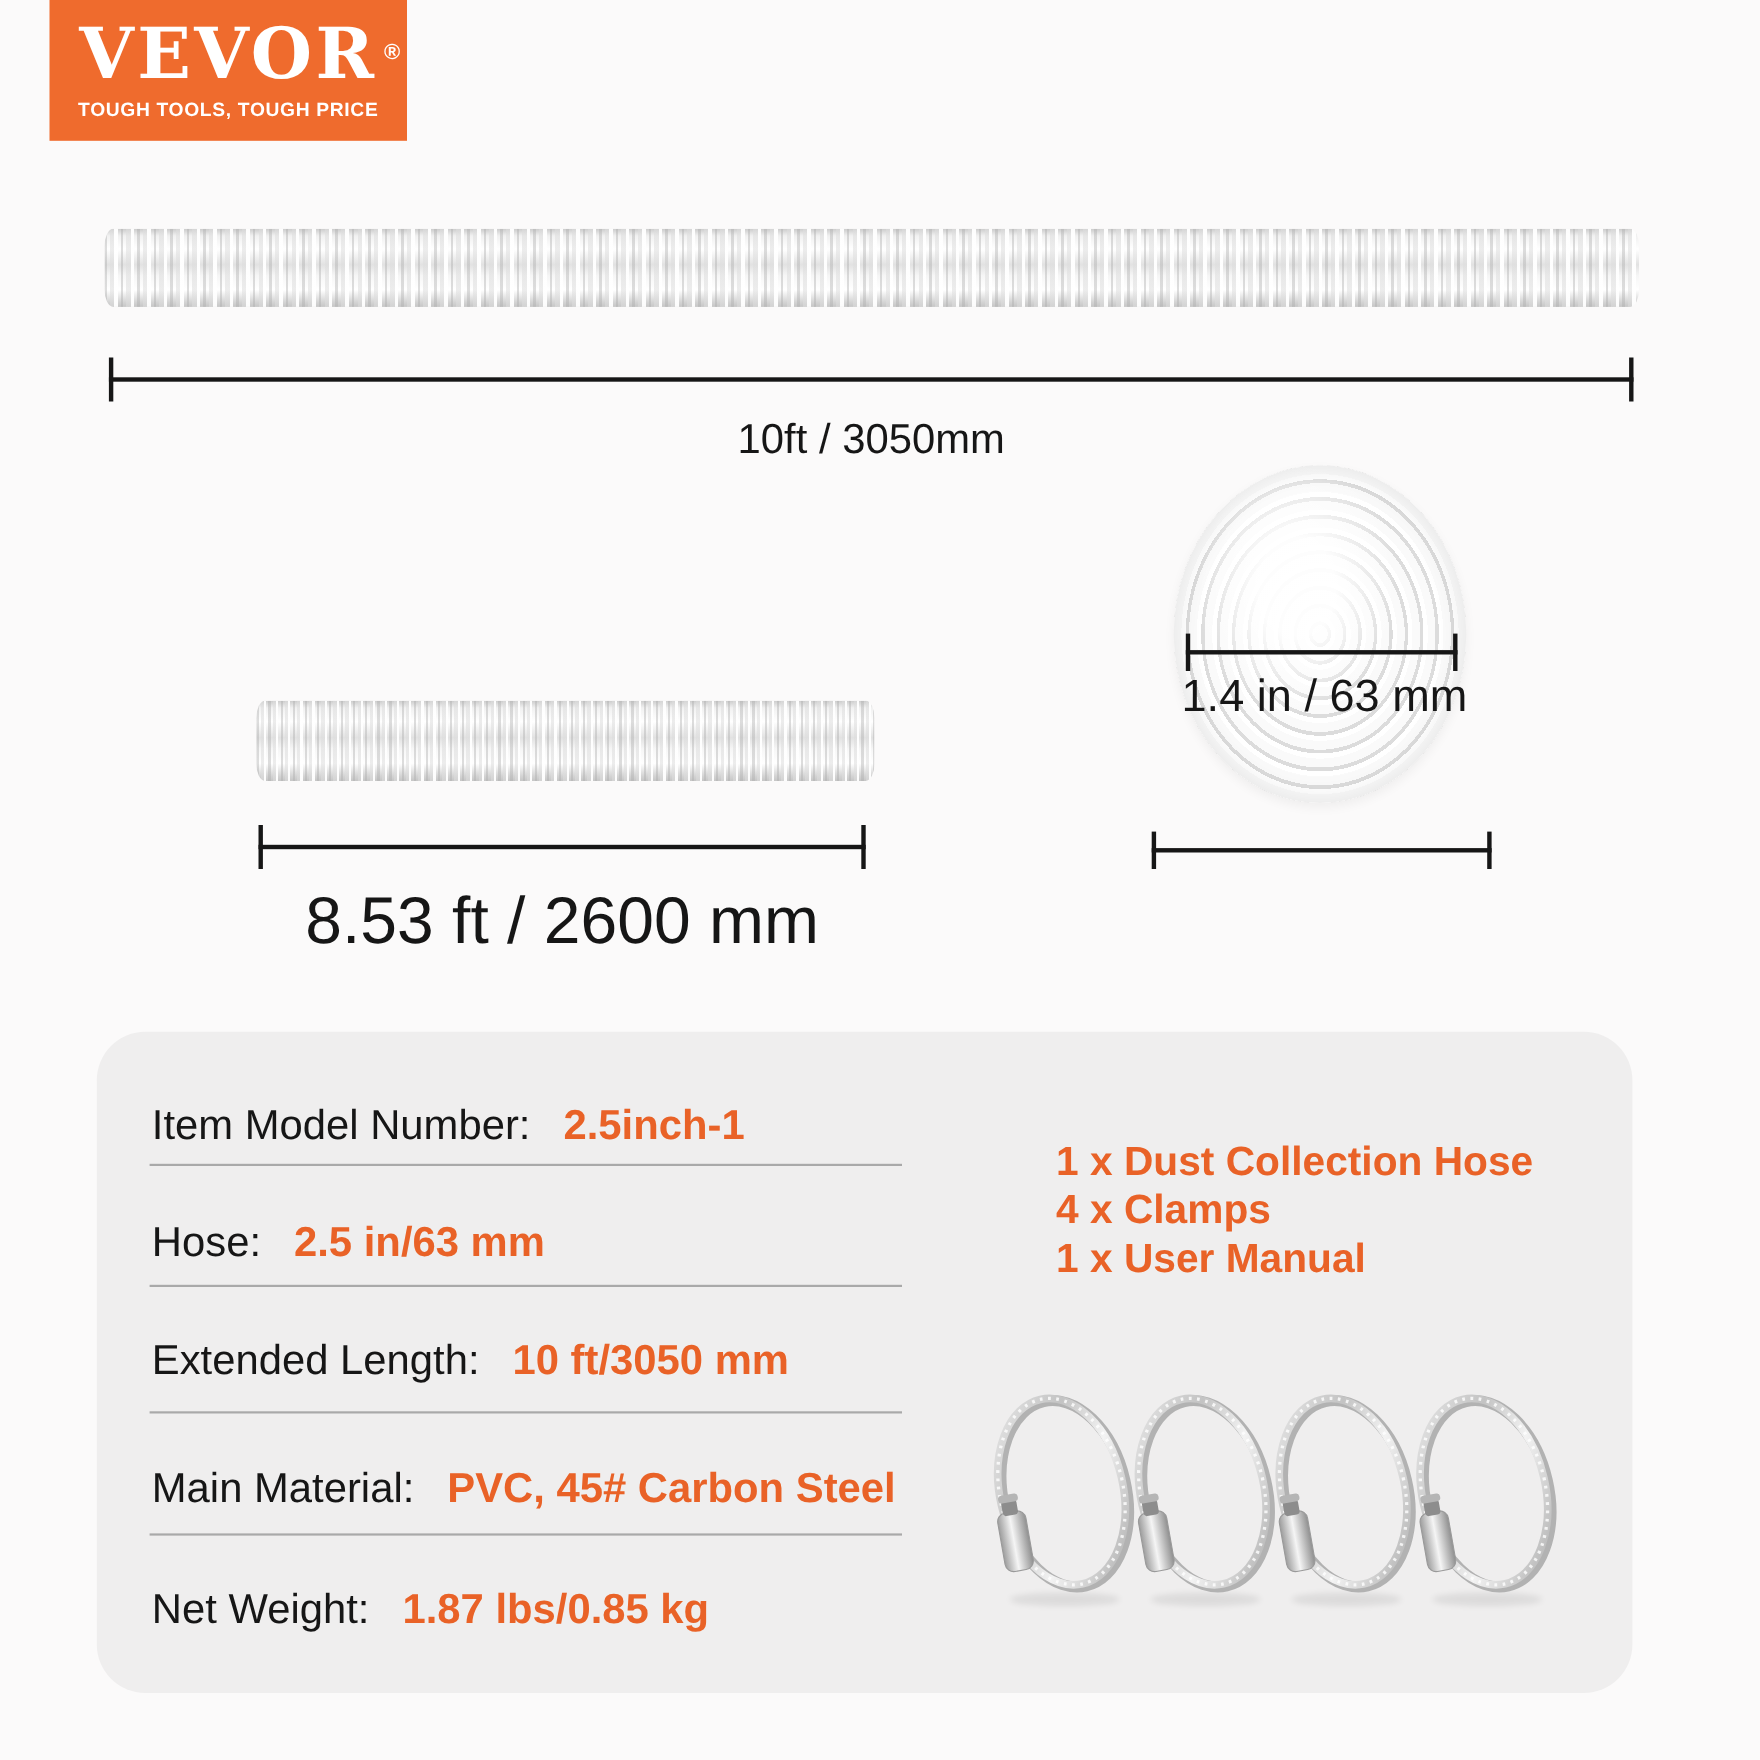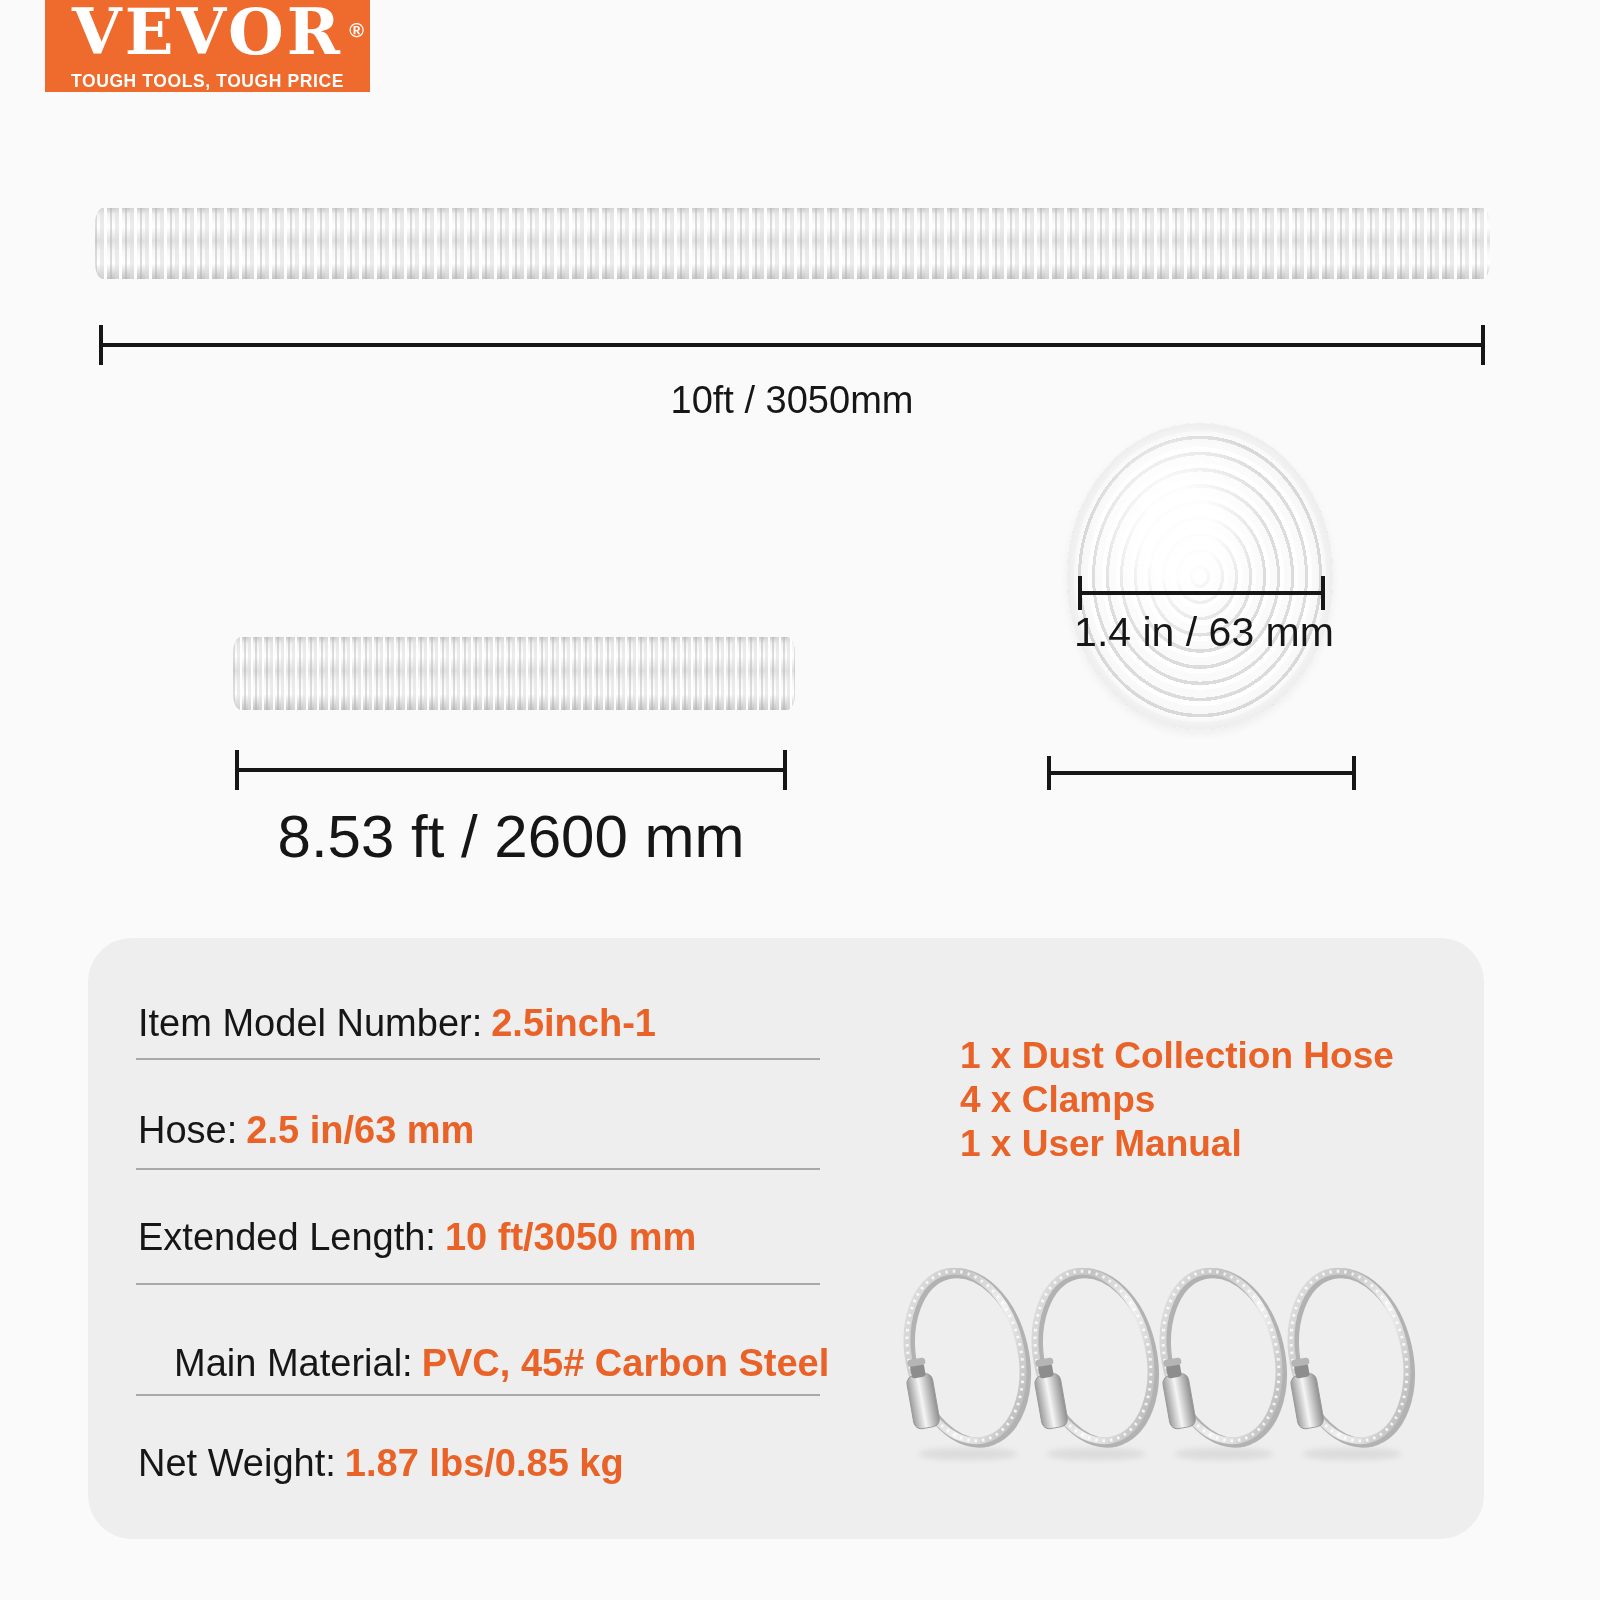--- a/index.html
+++ b/index.html
@@ -16,21 +16,21 @@
     position:relative;
     width:1600px;height:1600px;
     background:var(--page-bg);
     overflow:hidden;
     font-family:"Liberation Sans", sans-serif;
     color:var(--ink);
   }
 
   
   .logo{
-    position:absolute;left:45px;top:0;width:325px;height:92px;
+    position:absolute;left:45px;top:0;width:325px;height:128px;
     background:var(--brand-orange);
     display:flex;flex-direction:column;align-items:center;justify-content:center;
     color:#fff;
   }
   .logo-word{
     font-family:"DejaVu Serif", serif;
     font-weight:bold;font-size:64px;line-height:64px;letter-spacing:3px;
     position:relative;
   }
   .logo-reg{
@@ -96,21 +96,21 @@
     transform:translateX(-50%);
     font-size:47px;line-height:1.05;
   }
 
   
   .panel{
     position:absolute;left:88px;top:938px;width:1396px;height:601px;
     background:var(--panel-bg);border-radius:44px;
   }
   .spec-row{
-    position:absolute;left:50px;display:flex;align-items:baseline;gap:9px;
+    position:absolute;left:50px;display:flex;align-items:baseline;gap:30px;
     font-size:38px;line-height:46px;white-space:nowrap;
   }
   .spec-label{color:var(--ink);}
   .spec-value{color:var(--value-orange);font-weight:bold;}
   .divider{position:absolute;left:48px;width:684px;height:2px;background:var(--divider);}
 
   .package-list{
     position:absolute;left:872px;top:96px;
     font-size:37px;line-height:44px;font-weight:bold;color:var(--value-orange);
     white-space:nowrap;
@@ -170,21 +170,21 @@
       <span class="spec-value">2.5 in/63 mm</span>
     </div>
     <div class="divider" style="top:230px;"></div>
 
     <div class="spec-row" style="top:276px;">
       <span class="spec-label">Extended Length:</span>
       <span class="spec-value">10 ft/3050 mm</span>
     </div>
     <div class="divider" style="top:345px;"></div>
 
-    <div class="spec-row" style="top:402px;margin-left:36px;">
+    <div class="spec-row" style="top:392px;">
       <span class="spec-label">Main Material:</span>
       <span class="spec-value">PVC, 45# Carbon Steel</span>
     </div>
     <div class="divider" style="top:456px;"></div>
 
     <div class="spec-row" style="top:502px;">
       <span class="spec-label">Net Weight:</span>
       <span class="spec-value">1.87 lbs/0.85 kg</span>
     </div>
 

